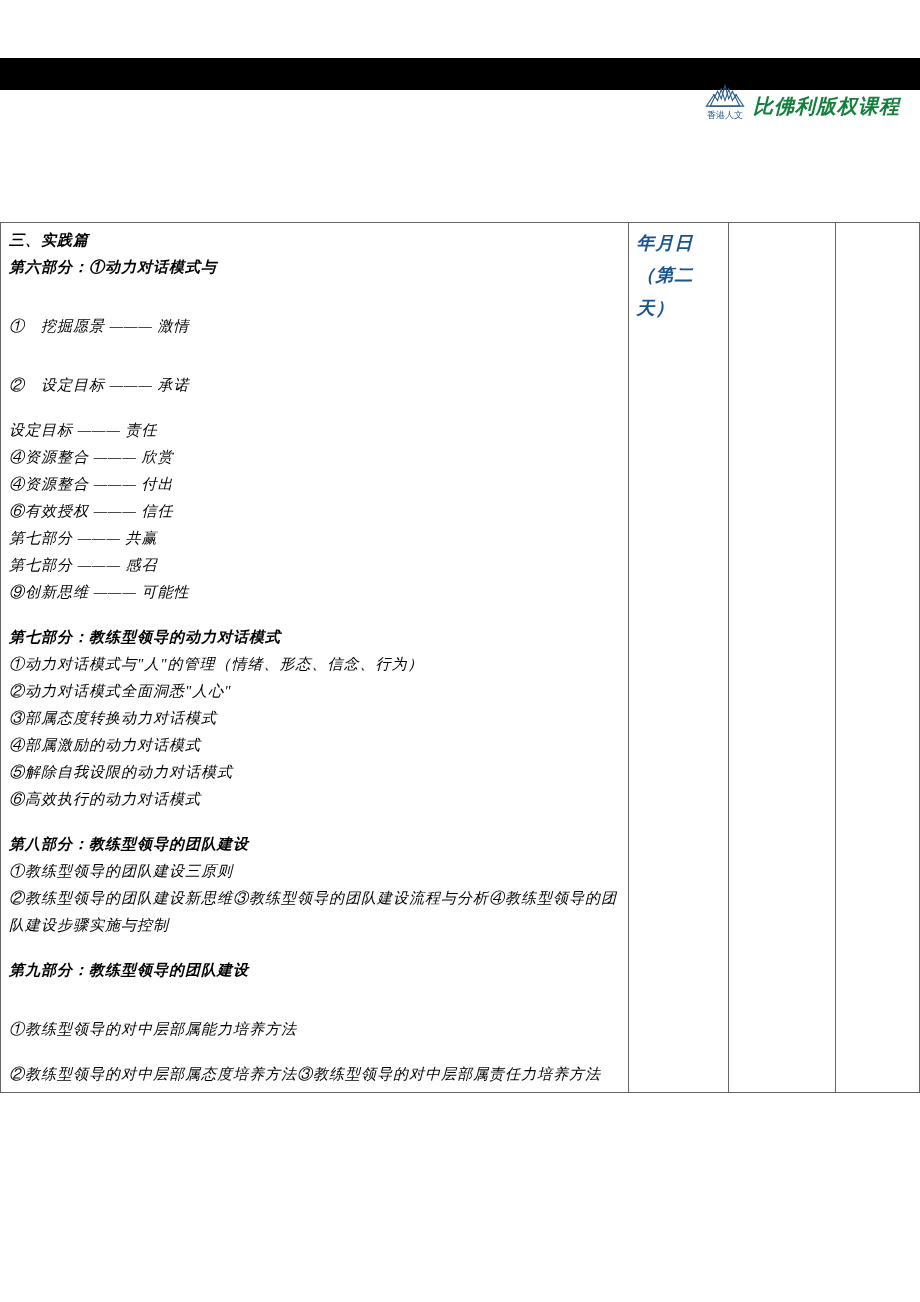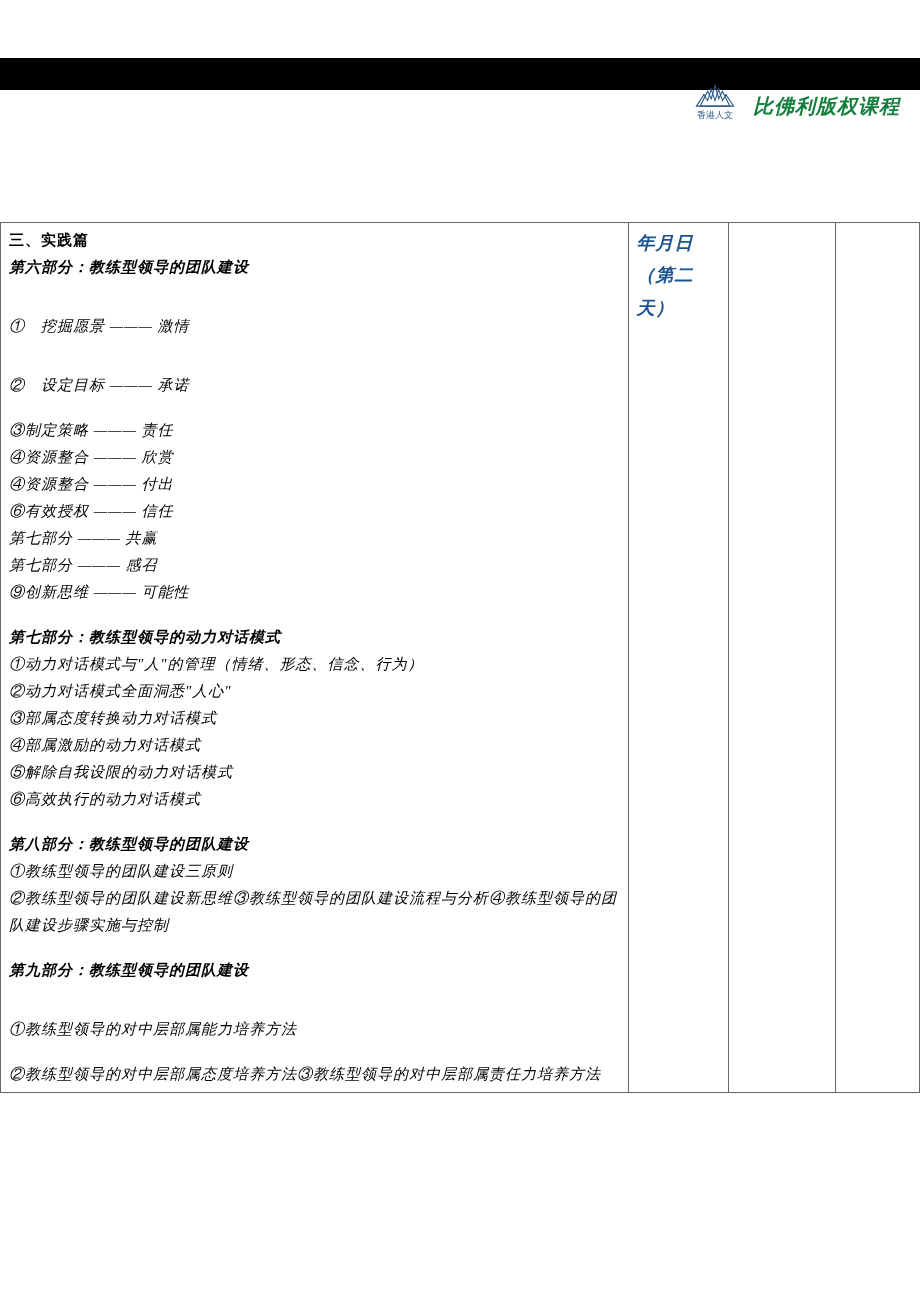--- a/index.html
+++ b/index.html
@@ -27,21 +27,21 @@
       display: flex;
       justify-content: flex-end;
       align-items: center;
       padding-right: 20px;
       margin-top: -8px;
       margin-bottom: 100px;
     }
     .logo-container {
       display: flex;
       align-items: flex-end;
-      gap: 14px;
+      gap: 4px;
     }
     .logo-icon {
       width: 48px;
       height: 40px;
       display: flex;
       flex-direction: column;
       align-items: center;
       justify-content: flex-end;
     }
     .logo-icon svg {
@@ -77,20 +77,21 @@
       width: 90px;
     }
     .content-table .col3 {
       width: 95px;
     }
     .content-table .col4 {
       width: 75px;
     }
     .section-title {
       font-weight: bold;
+      font-style: italic;
       font-size: 15px;
       letter-spacing: 1px;
       line-height: 1.8;
     }
     .part-title {
       font-weight: bold;
       font-style: italic;
       font-size: 15px;
       letter-spacing: 1px;
       line-height: 1.8;
@@ -140,24 +141,24 @@
       <div class="header-title">比佛利版权课程</div>
     </div>
   </div>
 
   <table class="content-table">
     <tbody>
         <tr>
       <td class="main-col">
         <div class="section-title">三、实践篇</div>
 
-        <div class="part-title">第六部分：教练型领导的团队建设</div>
+        <div class="part-title">第六部分：①动力对话模式与</div>
         <div class="body-line spaced">①　挖掘愿景 ——— 激情</div>
         <div class="body-line spaced">②　设定目标 ——— 承诺</div>
-        <div class="body-line">③制定策略 ——— 责任</div>
+        <div class="body-line">设定目标 ——— 责任</div>
         <div class="body-line">④资源整合 ——— 欣赏</div>
         <div class="body-line">④资源整合 ——— 付出</div>
         <div class="body-line">⑥有效授权 ——— 信任</div>
         <div class="body-line">第七部分 ——— 共赢</div>
         <div class="body-line">第七部分 ——— 感召</div>
         <div class="body-line">⑨创新思维 ——— 可能性</div>
 
         <div class="empty-line"></div>
 
         <div class="part-title">第七部分：教练型领导的动力对话模式</div>

